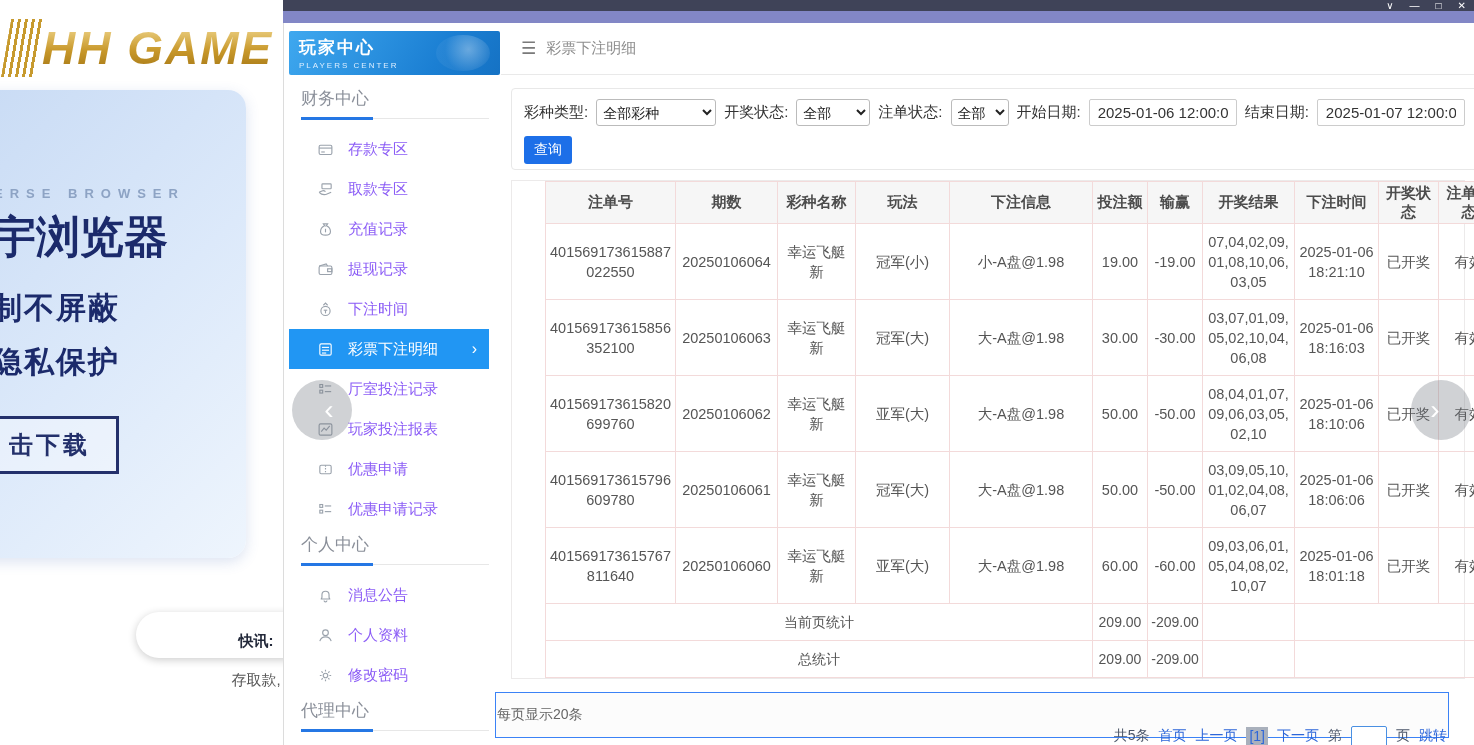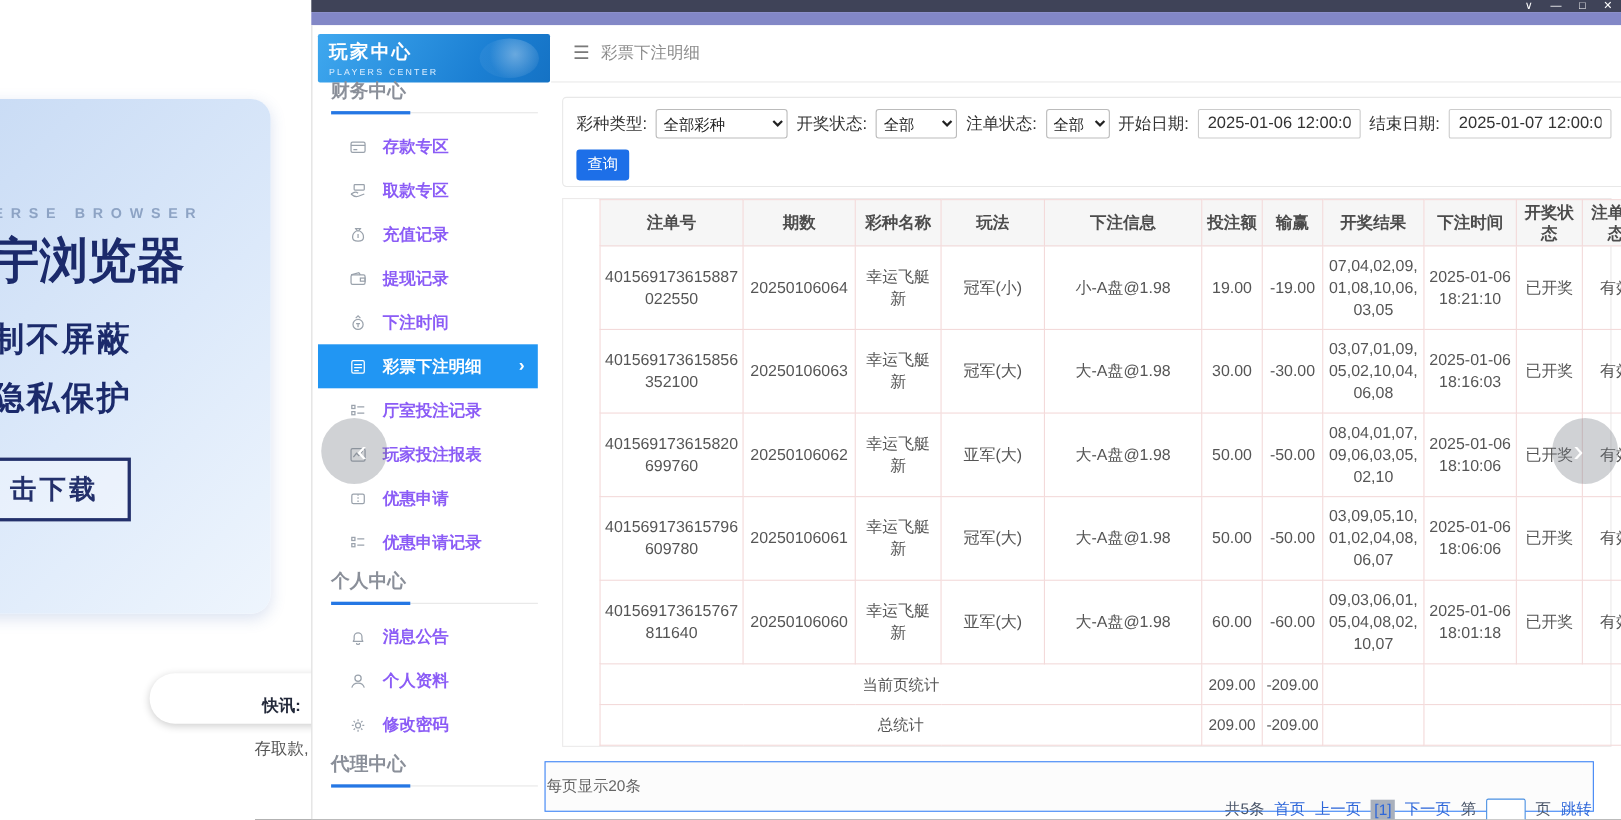--- a/index.html
+++ b/index.html
@@ -34,21 +34,21 @@
   
   .panel{position:absolute;left:283px;top:23px;width:1191px;height:722px;background:#fff;z-index:5;border-left:1px solid #dcdcdc;}
 
   
   .side-head{position:absolute;left:5px;top:8px;width:211px;height:44px;border-radius:2px;overflow:hidden;
     background:linear-gradient(120deg,#3fa8ef 0%,#1b7fd3 70%,#1572c4 100%);padding:5px 10px;}
   .side-head::after{content:'';position:absolute;right:10px;top:4px;width:54px;height:36px;border-radius:50%;
     background:radial-gradient(circle at 60% 40%,rgba(255,255,255,.35),rgba(255,255,255,.05) 60%);}
   .side-head .t{font-size:17px;font-weight:700;color:#fff;letter-spacing:2px;}
   .side-head .s{font-size:8px;color:#dceeff;letter-spacing:2px;margin-top:2px;}
-  .side-menu{position:absolute;left:5px;top:44px;width:200px;bottom:0;overflow:hidden;font-weight:bold;}
+  .side-menu{position:absolute;left:5px;top:60px;width:200px;bottom:0;overflow:hidden;}
   .side-section{margin:4px 0 10px;padding-left:12px;}
   .side-section .s-lbl{font-size:17px;color:#8a8f99;height:24px;line-height:24px;}
   .side-section .s-rule{position:relative;margin-top:6px;width:190px;border-bottom:1px solid #e7e7e7;height:2px;}
   .side-section .s-rule::before{content:'';position:absolute;left:0;top:0;width:72px;height:3px;background:#2577e4;}
   .side-item{display:flex;align-items:center;height:40px;padding:0 12px 0 28px;color:#8b5cf6;font-size:15px;cursor:pointer;}
   .side-item .s-icon{width:17px;height:17px;stroke:#9aa2ac;fill:none;stroke-width:1.6;margin-right:14px;flex:0 0 auto;}
   .side-item .s-txt{white-space:nowrap;}
   .side-item.active{background:#2196f3;color:#fff;}
   .side-item.active .s-icon{stroke:#fff;}
   .side-item .s-chev{margin-left:auto;font-size:16px;color:#fff;}
@@ -153,20 +153,24 @@
       </g>
     <g id="i-gear">
         <circle cx="12" cy="12" r="3.2"></circle>
         <path d="M12 4v2.5M12 17.5V20M4 12h2.5M17.5 12H20M6.3 6.3l1.8 1.8M15.9 15.9l1.7 1.7M17.7 6.3l-1.8 1.8M8.1 15.9l-1.8 1.8"></path>
       </g>
   </defs>
 </svg>
 
 <div class="stage">
 
+  <div class="logo-wrap">
+    <div class="logo-bars"></div>
+    <div class="logo-text">HH GAME</div>
+  </div>
 
   <div class="banner">
     <div class="eyebrow">ERSE BROWSER</div>
     <div class="big">宇浏览器</div>
     <div class="l3">制不屏蔽</div>
     <div class="l4">隐私保护</div>
     <div class="dl-btn">击下载</div>
   </div>
 
   <div class="ticker">

